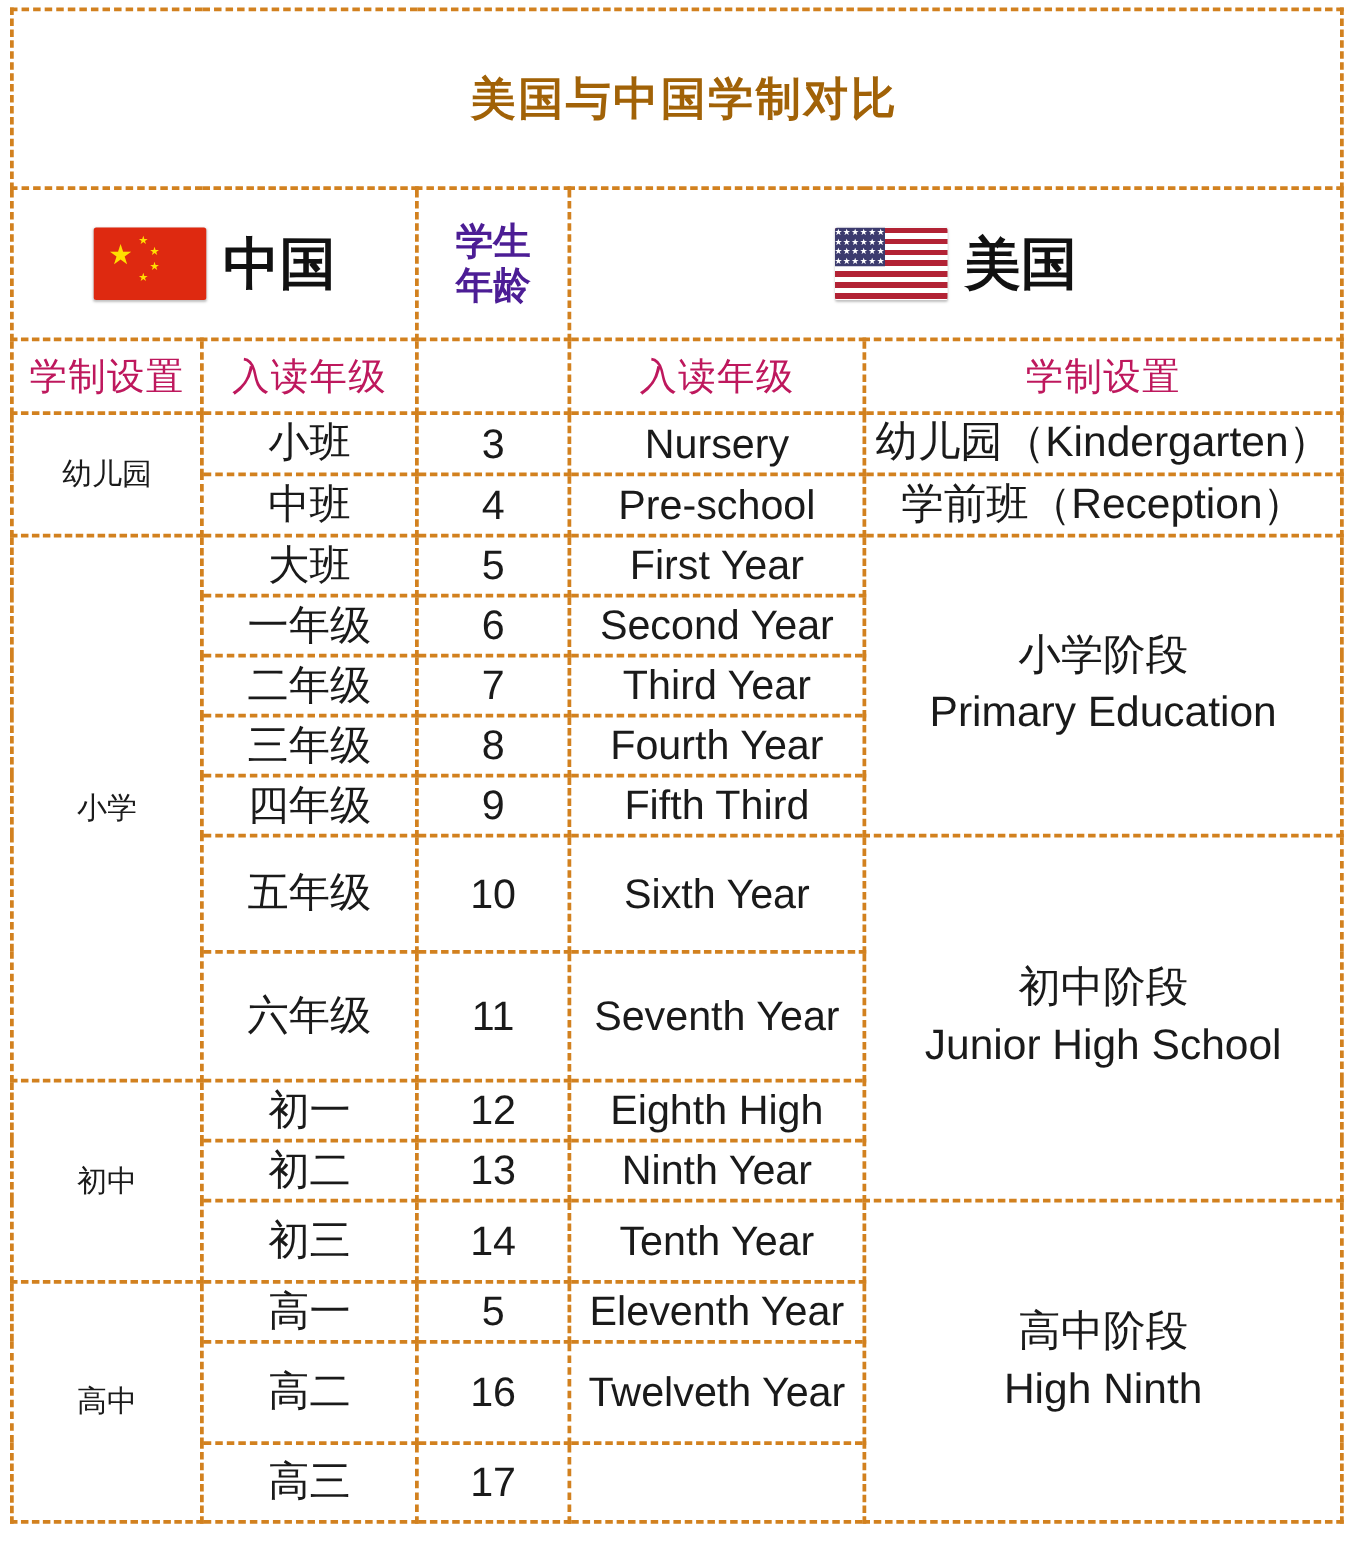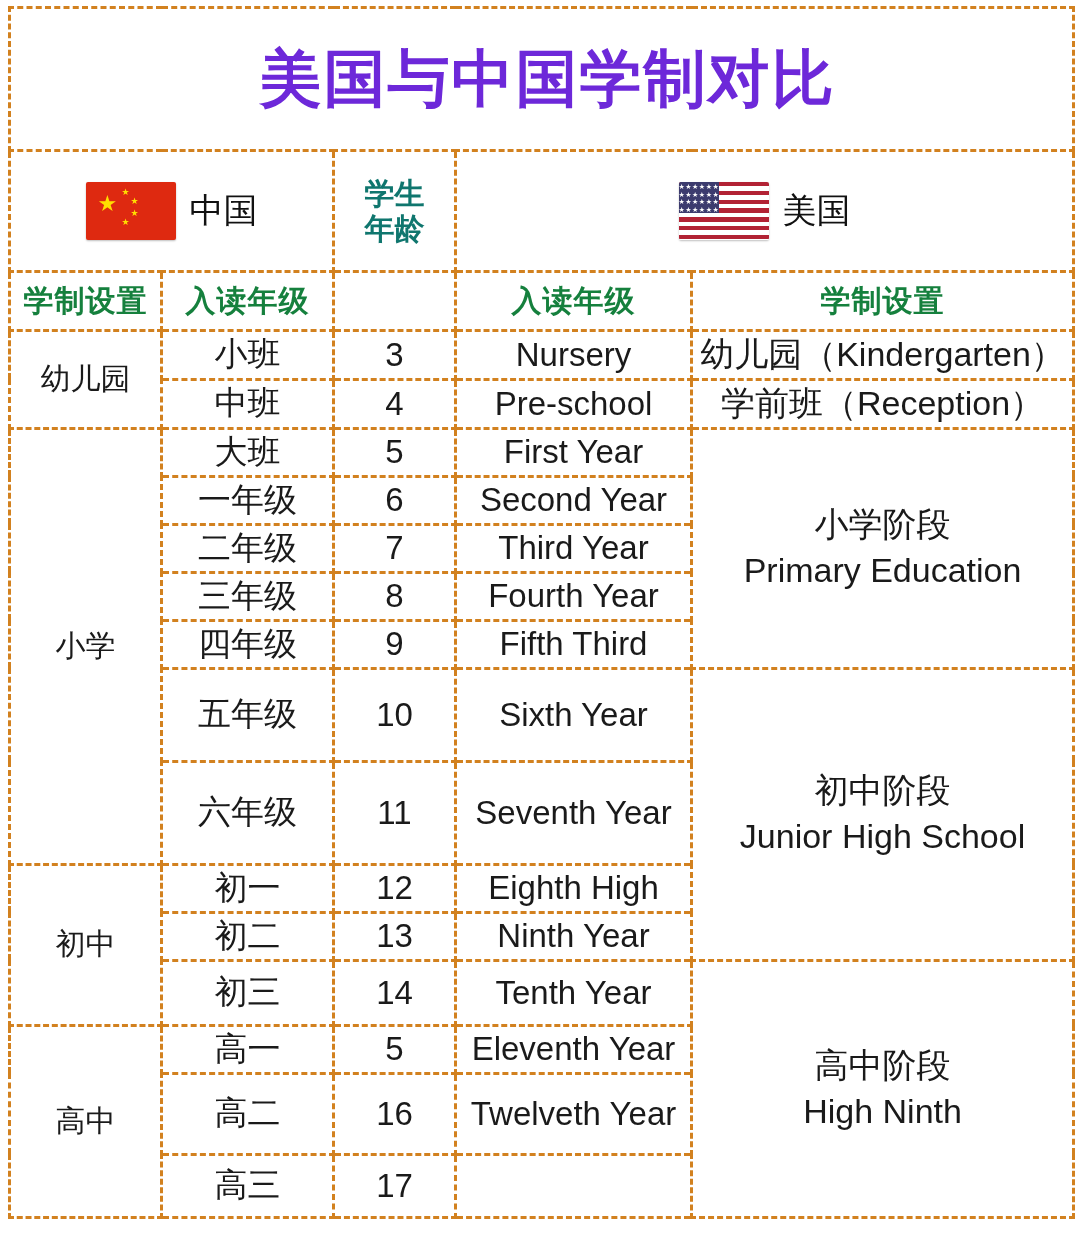--- a/index.html
+++ b/index.html
@@ -32,47 +32,47 @@
     vertical-align: middle;
     padding: 0;
     background: #ffffff;
   }
   
   .title-cell {
     height: 140px;
     background: #ffffff;
   }
   .title-text {
-    font-size: 62px;
+    font-size: 36px;
     font-weight: bold;
     letter-spacing: 2px;
-    color: #6d28d9;
+    color: #a16207;
     font-family: "DejaVu Sans", "Liberation Sans", sans-serif;
     margin-left: 12px;
   }
   
   .flagrow td {
     height: 118px;
     background: #ffffff;
   }
   .flagwrap {
     display: flex;
     align-items: center;
     justify-content: center;
     gap: 14px;
   }
   .country-name {
-    font-size: 34px;
-    font-weight: normal;
+    font-size: 45px;
+    font-weight: bold;
     color: #111;
   }
   .age-head {
     font-size: 30px;
     font-weight: bold;
-    color: #0f766e;
+    color: #4c1d95;
     line-height: 1.18;
   }
   
   .flag {
     position: relative;
     width: 90px;
     height: 58px;
     display: inline-block;
     box-shadow: 0 1px 2px rgba(0,0,0,.25);
     overflow: hidden;
@@ -115,30 +115,30 @@
     text-align: center;
     overflow: hidden;
     padding-top: 1px;
     box-sizing: border-box;
   }
   
   .subhead td {
     height: 56px;
     background: #ffffff;
     font-size: 30px;
-    font-weight: bold;
-    color: #15803d;
+    font-weight: normal;
+    color: #be185d;
     letter-spacing: 1px;
   }
   
   .cn-stage, .cn-grade, .age, .us-grade, .us-stage {
     font-size: 33px;
     color: #1a1a1a;
   }
-  .cn-stage { font-size: 30px; }
+  .cn-stage { font-size: 24px; }
   .us-stage { font-size: 34px; line-height: 1.35; }
   td.r-kg   { background: #fbeccb; }
   td.r-pri  { background: #fde3a8; }
   td.r-jun  { background: #fcd98a; }
   td.r-high { background: #fbd47e; }
   td.tall   { line-height: 1.35; }
 </style>
 </head>
 <body>
 

